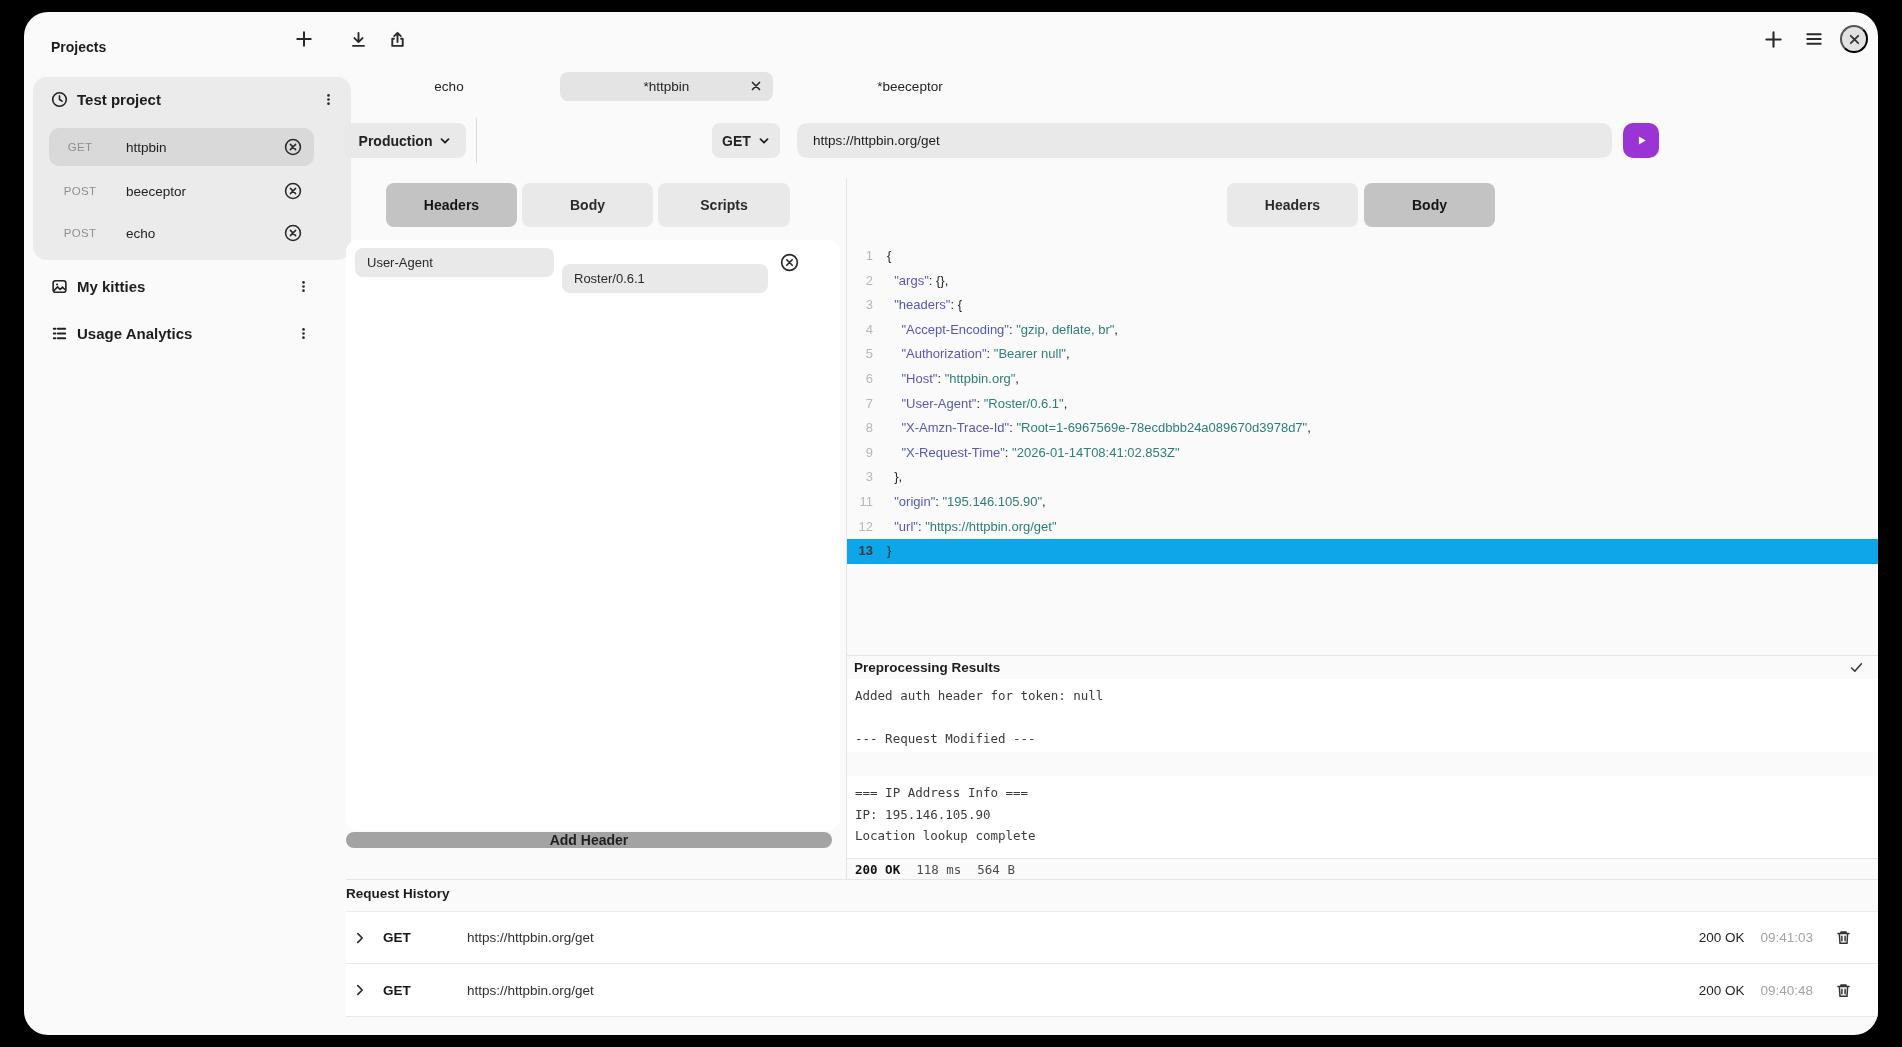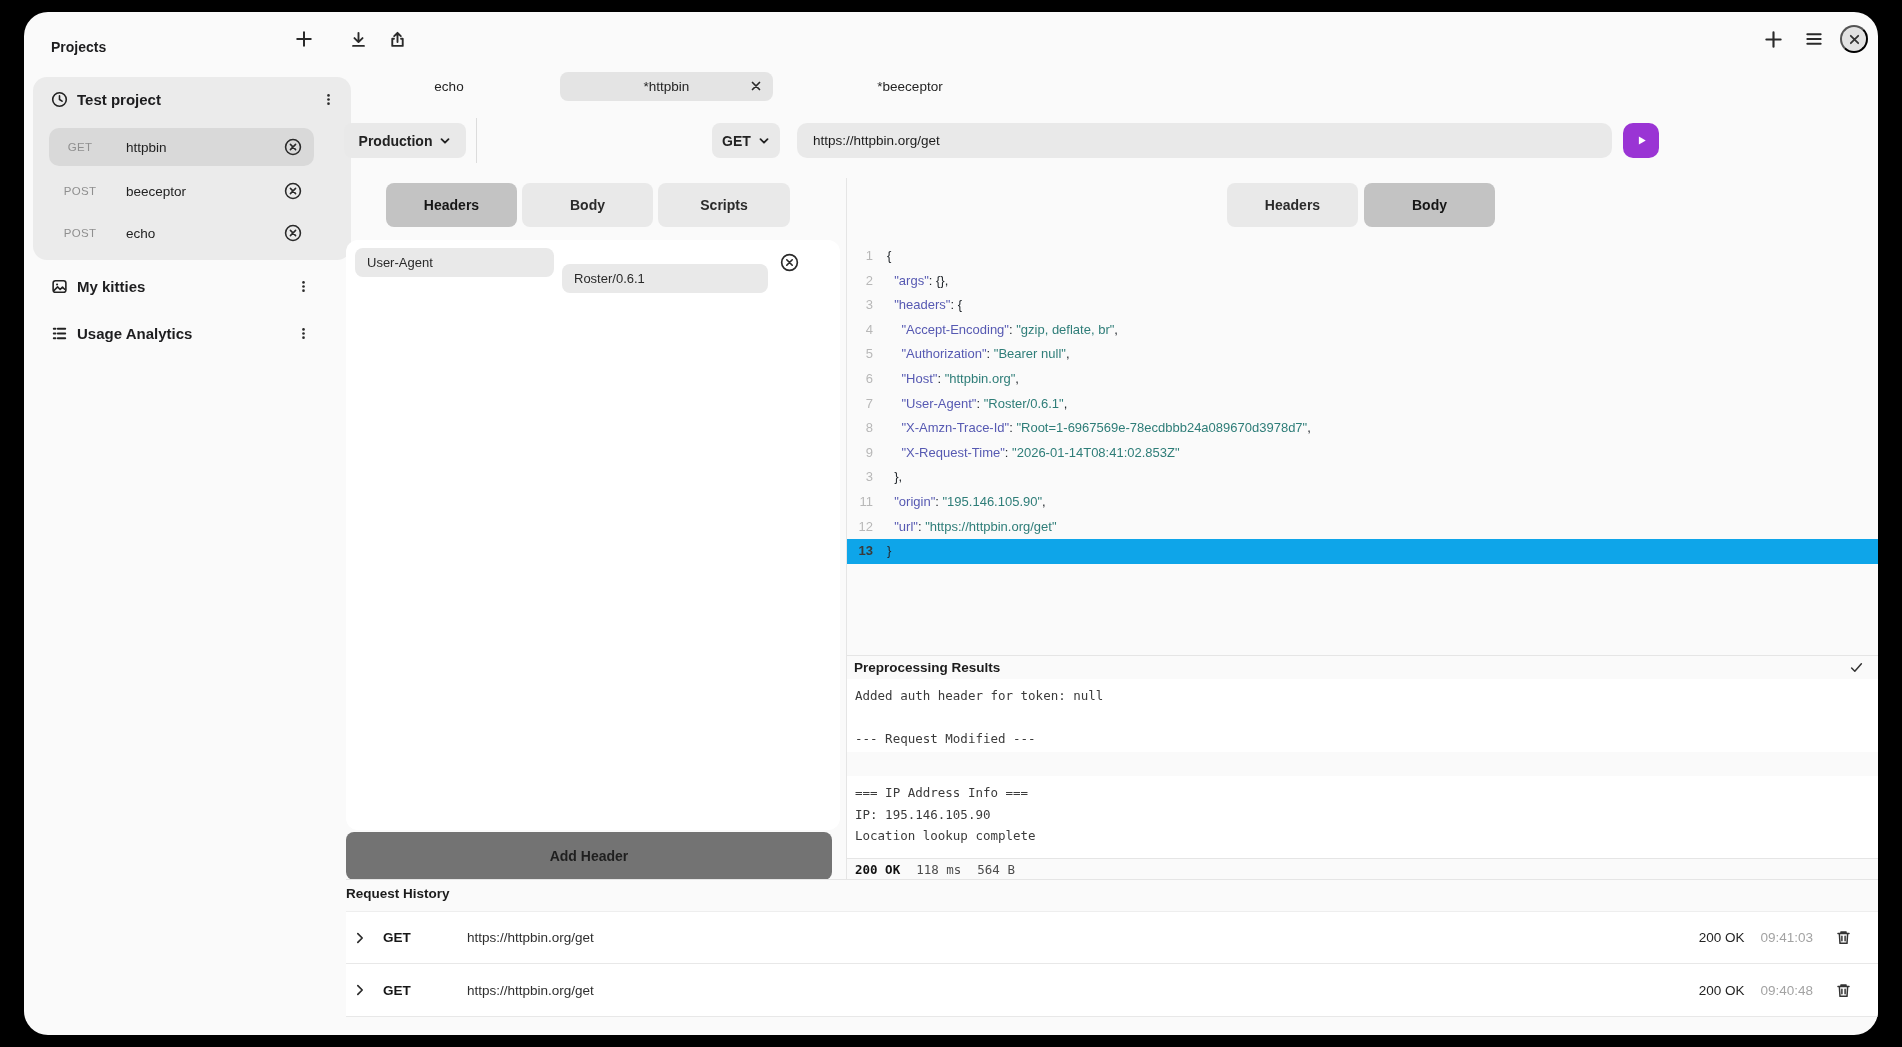--- a/index.html
+++ b/index.html
@@ -49,21 +49,21 @@
   .send-btn{position:absolute;left:1599px;top:111px;width:36px;height:35px;border:none;border-radius:10px;background:var(--accent);display:flex;align-items:center;justify-content:center;cursor:pointer;}
 
   
   .ptab{position:absolute;top:171px;height:44px;border-radius:8px;background:var(--pill);display:flex;align-items:center;justify-content:center;font-size:14px;font-weight:600;color:#2b2b2b;cursor:pointer;}
   .ptab.active{background:var(--tab-active);font-weight:700;color:#151515;}
 
   
   .headers-card{position:absolute;left:322px;top:228px;width:494px;height:590px;background:#fff;border-radius:12px;}
   .hdr-input{position:absolute;top:8px;height:29px;background:var(--pill);border:none;border-radius:8px;padding:0 12px;font-size:13px;color:#2a2a2a;outline:none;}
   .hdr-remove{position:absolute;left:434px;top:13px;color:#2a2a2a;}
-  .add-header{position:absolute;left:322px;top:820px;width:486px;height:48px;border:none;border-radius:8px;background:#737373;font-size:14px;font-weight:700;color:#1f1f1f;cursor:pointer;}
+  .add-header{position:absolute;left:322px;top:820px;width:486px;height:16px;border:none;border-radius:8px;background:#a3a3a3;font-size:14px;font-weight:700;color:#1f1f1f;cursor:pointer;}
 
   
   .right-pane{position:absolute;left:822px;top:166px;right:0;height:701px;border-left:1px solid var(--line);}
   .code{position:absolute;left:0;right:0;top:62px;height:415px;padding-top:4px;overflow:hidden;font-family:"DejaVu Sans Mono",monospace;}
   .code-line{display:flex;height:24.6px;line-height:24.6px;font-size:13px;}
   .code-line.active{background:#0ea5e9;}
   .code-line .ln{width:40px;padding-right:14px;text-align:right;color:#b8b8b8;flex:none;}
   .code-line.active .ln{color:#3a3a3a;font-weight:700;}
   .code-text{white-space:pre;color:#24292e;}
   .tok-k{color:var(--code-key);}

